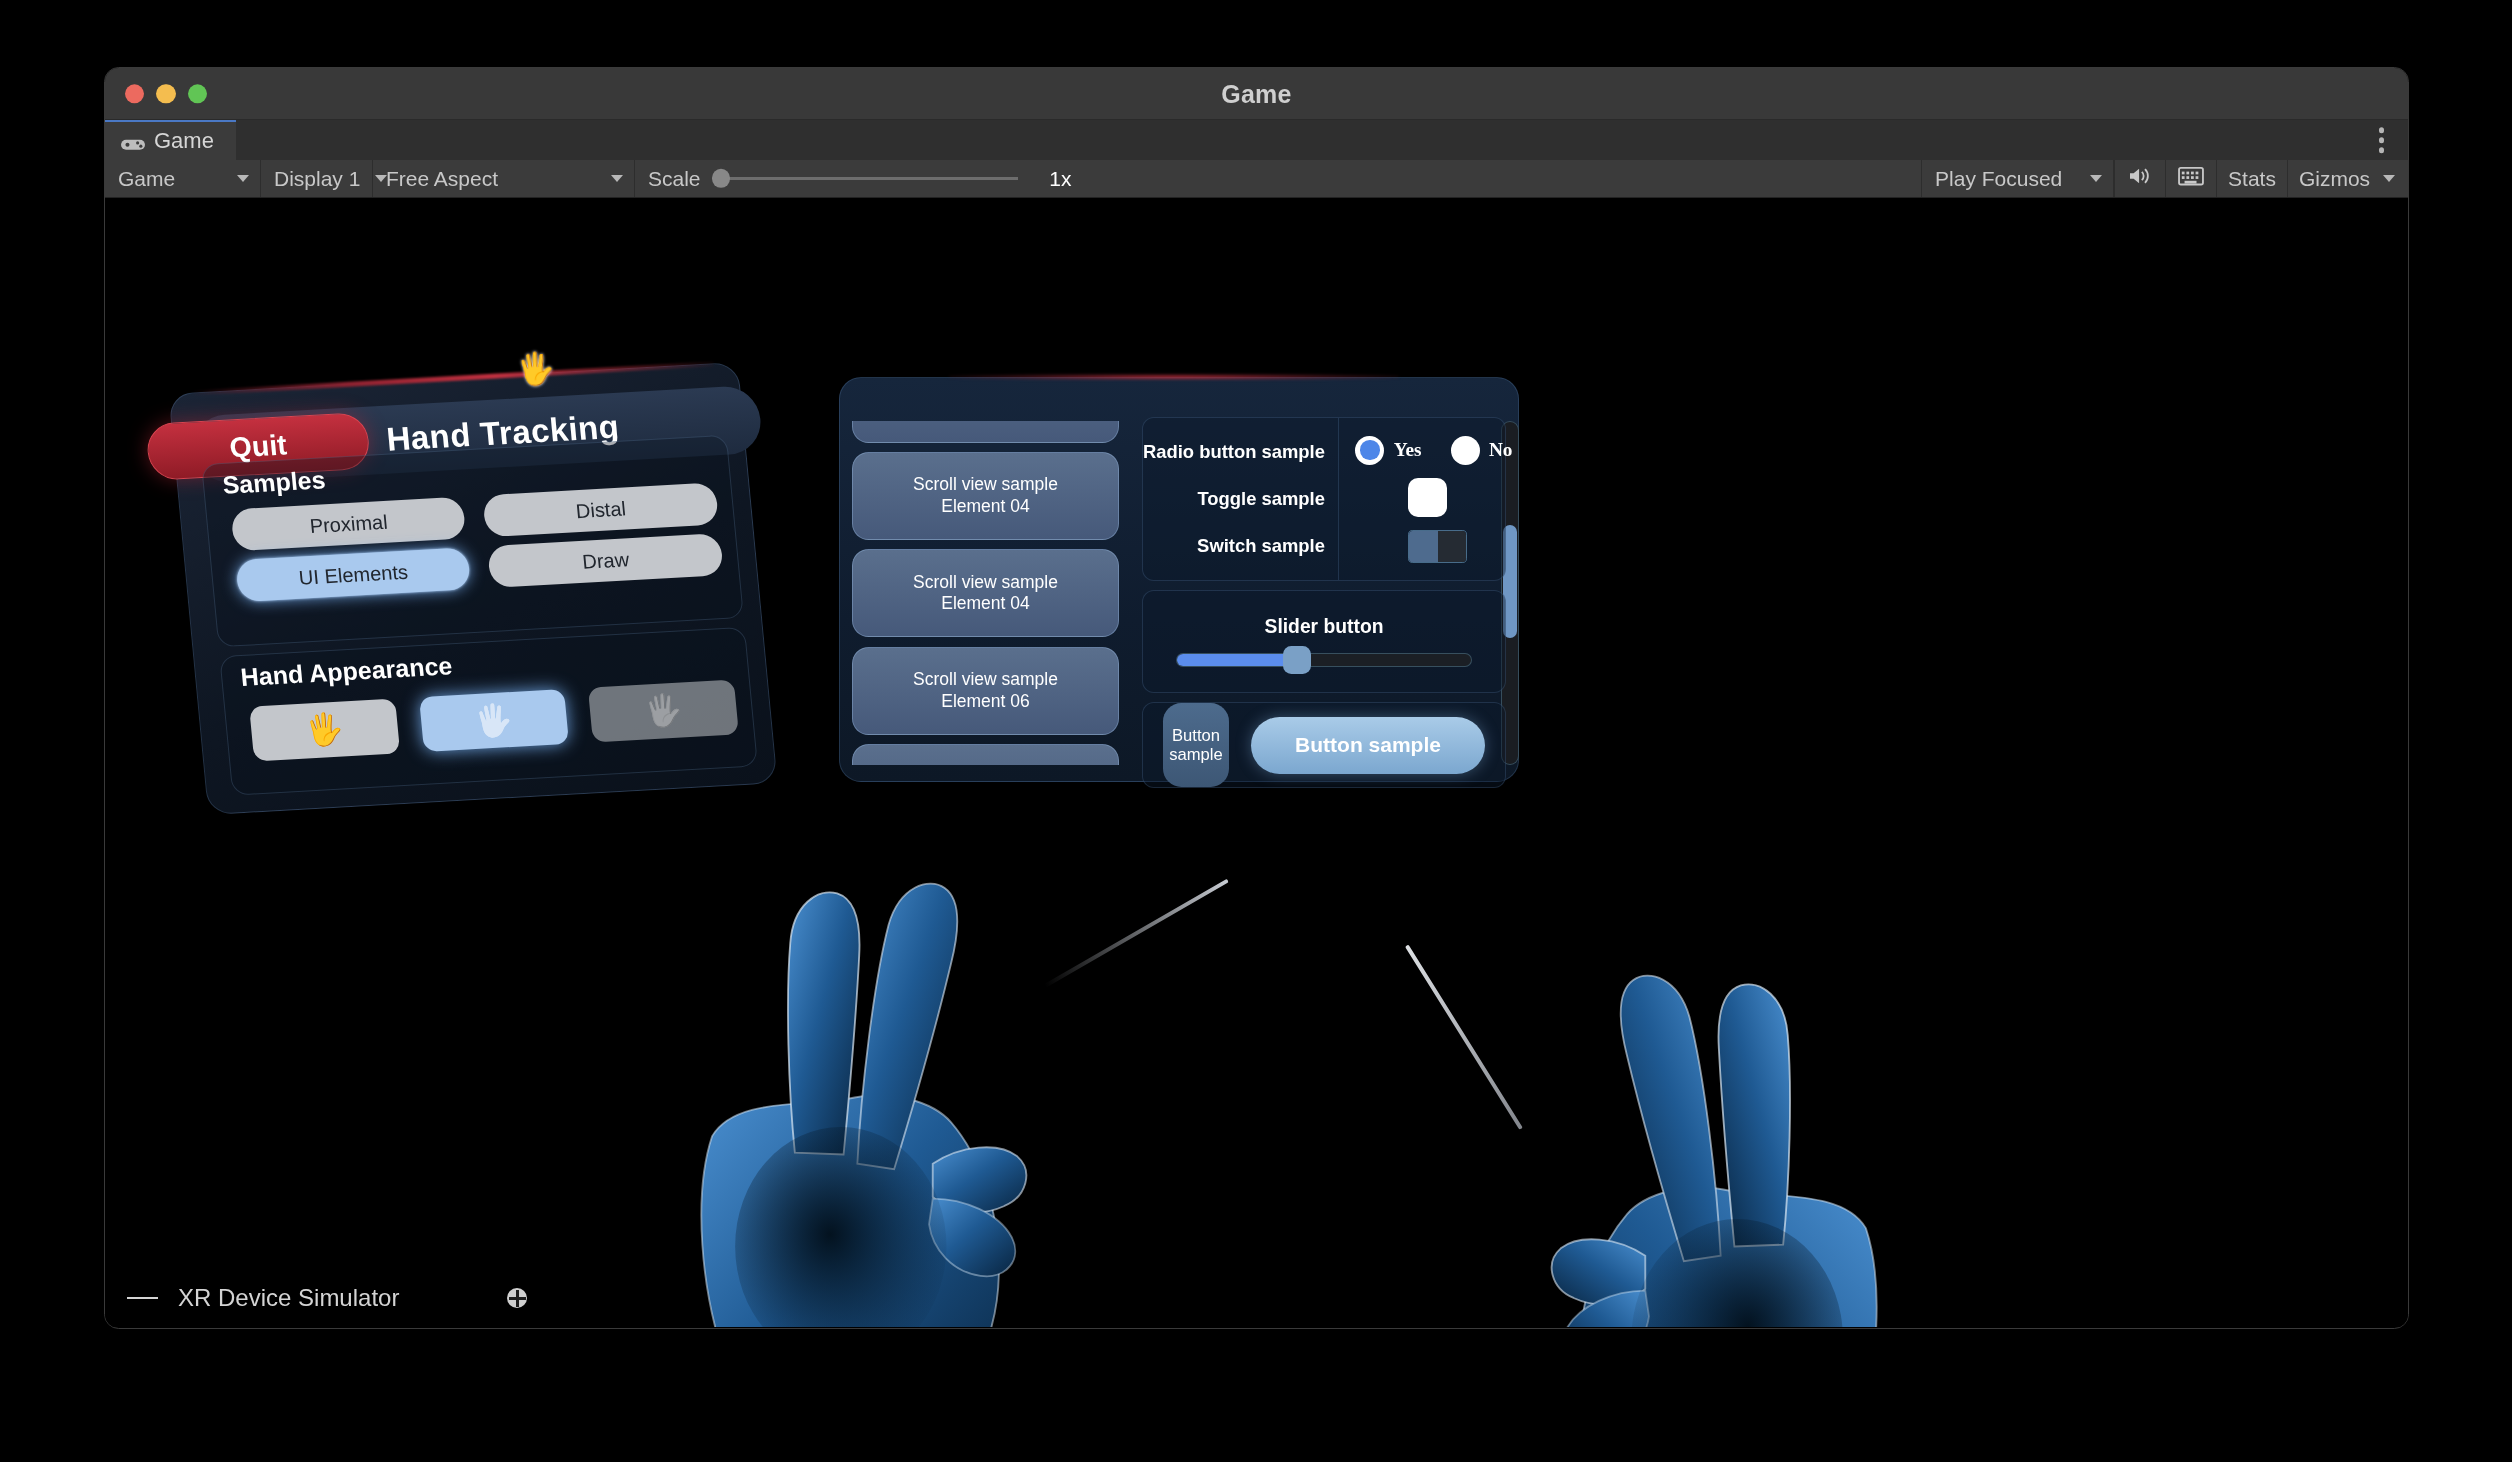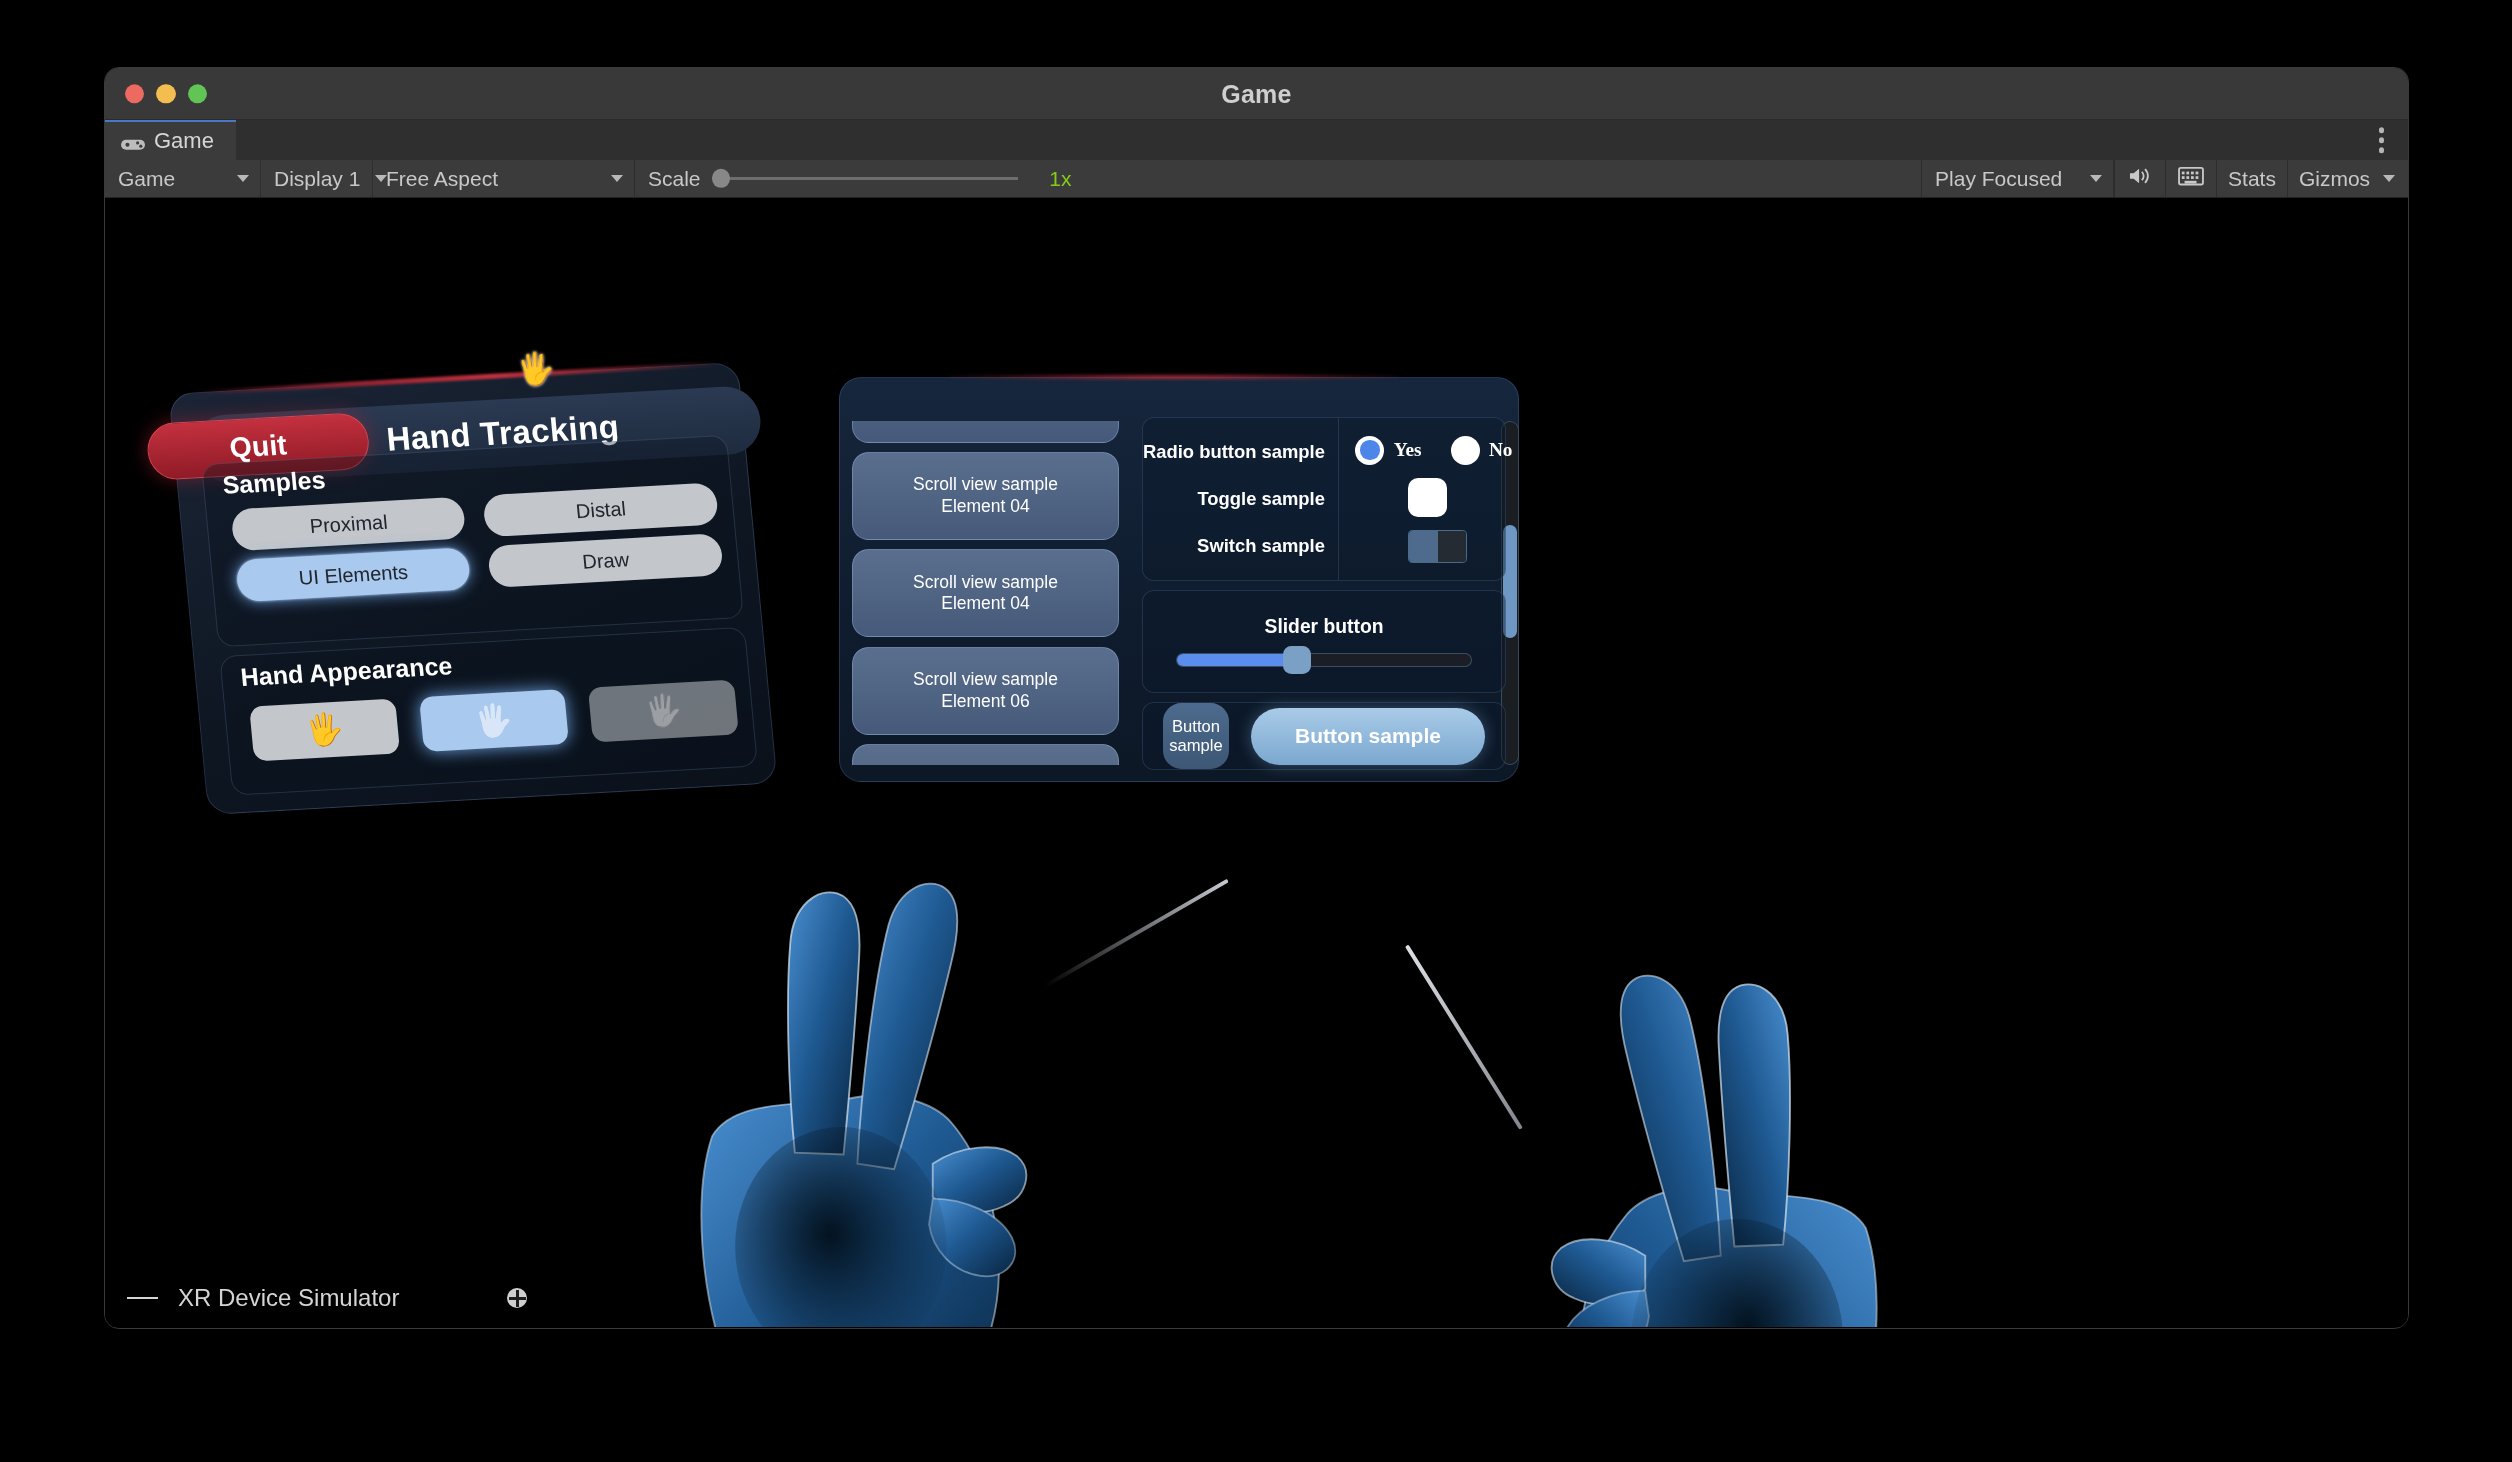--- a/index.html
+++ b/index.html
@@ -101,21 +101,21 @@
   #scale-track {
     position: relative;
     width: 303px; height: 2.8px; background: #6d6d6d;
   }
   #scale-knob {
     position: absolute; left: -3.7px; top: 50%;
     transform: translateY(-50%);
     width: 18.4px; height: 18.4px; border-radius: 50%;
     background: #888888;
   }
-  #scale-value { margin-left: 31px; color: #84cc16; }
+  #scale-value { margin-left: 31px; color: #ffffff; }
   #tb-right { margin-left: auto; display: flex; align-items: stretch; padding-left: 21px; }
   #tb-playmode { width: 193px; border-left: 0.9px solid #2d2d2d; }
   .tb-icon-cell {
     display: flex; align-items: center; justify-content: center;
     width: 51px; border-left: 0.9px solid #2d2d2d;
   }
   .tb-txt-cell {
     display: flex; align-items: center; justify-content: center;
     padding: 0 11px; border-left: 0.9px solid #2d2d2d;
   }
@@ -346,21 +346,21 @@
     transform: translate(-50%, -50%);
     width: 28px; height: 28px; border-radius: 8.3px;
     background: #7aa0c6;
   }
   #box-buttons {
     flex: 1 1 auto;
     display: flex; align-items: center; gap: 22px;
     padding: 0 20px;
   }
   #btn-small {
-    width: 66px; height: 66px; border-radius: 18.4px;
+    width: 66px; height: 84px; border-radius: 18.4px;
     background: linear-gradient(180deg, #4d6b8d 0%, #3d5775 100%);
     display: flex; flex-direction: column;
     align-items: center; justify-content: center;
     color: #ffffff; font-size: 16.6px; line-height: 1.15; text-align: center;
   }
   #btn-large {
     flex: 1 1 auto; height: 57px; border-radius: 28.5px;
     background: linear-gradient(180deg, #a9cbe8 0%, #7ba7cf 100%);
     display: flex; align-items: center; justify-content: center;
     color: #ffffff; font-size: 21px; font-weight: bold;

